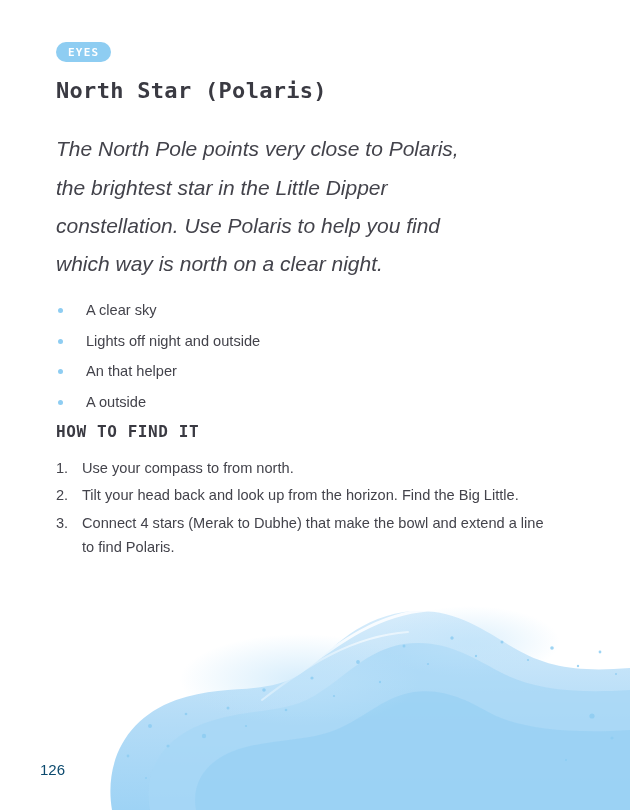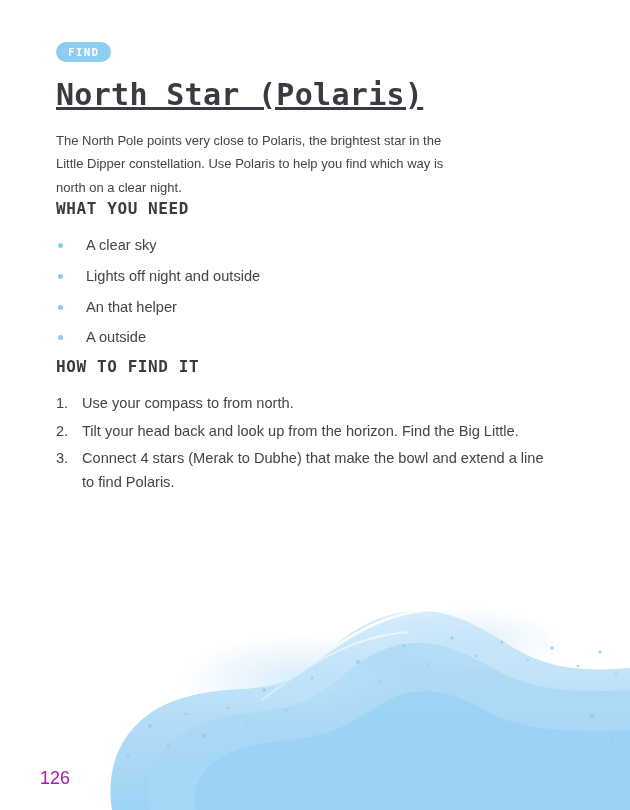--- a/index.html
+++ b/index.html
@@ -37,33 +37,33 @@
     font-size: 11px;
     letter-spacing: 1.2px;
     padding: 5px 12px 4px 12px;
     border-radius: 11px;
     margin-top: 42px;
     line-height: 1;
   }
   h1.title {
     font-family: "DejaVu Sans Mono", monospace;
     font-weight: bold;
-    font-size: 30px;
+    font-size: 22px;
     letter-spacing: 0.3px;
     color: #3a3a42;
     margin: 16px 0 0 0;
     line-height: 1.15;
-    text-decoration: underline;
   }
   p.intro {
-    font-size: 13px;
+    font-size: 21px;
     line-height: 1.82;
     color: #43434b;
-    margin: 16px 0 0 0;
+    margin: 27px 0 0 0;
     width: 410px;
+    font-style: italic;
   }
   h2.section {
     font-family: "DejaVu Sans Mono", monospace;
     font-weight: bold;
     font-size: 16px;
     letter-spacing: 0.6px;
     color: #3a3a42;
     margin: 0;
   }
   .sec-need { margin-top: 46px; }
@@ -110,23 +110,23 @@
     position: absolute;
     left: 0;
     top: 0;
     color: #43434b;
     font-size: 14.6px;
   }
 
   .page-number {
     position: absolute;
     left: 40px;
-    bottom: 21px;
-    font-size: 18px;
-    color: #a21caf;
+    bottom: 32px;
+    font-size: 15px;
+    color: #0c4a6e;
     z-index: 6;
   }
 
   
   .splash {
     position: absolute;
     left: 0;
     bottom: 0;
     width: 630px;
     height: 260px;
@@ -190,27 +190,26 @@
       <circle cx="128" cy="206" r="1.4"></circle>
         <circle cx="146" cy="228" r="1"></circle>
       <circle cx="592" cy="166" r="2.6"></circle>
         <circle cx="612" cy="188" r="1.6"></circle>
       <circle cx="566" cy="210" r="1.2"></circle>
     </g>
   </svg>
 
   <div class="content">
 
-    <span class="badge">FIND</span>
+    <span class="badge">EYES</span>
 
     <h1 class="title">North Star (Polaris)</h1>
 
     <p class="intro">The North Pole points very close to Polaris, the brightest star in the Little Dipper constellation. Use Polaris to help you find which way is north on a clear night.</p>
 
-    <h2 class="section sec-need">WHAT YOU NEED</h2>
 
     <ul class="needs">
       <li><span class="dot"></span><span>A clear sky</span></li>
       <li><span class="dot"></span><span>Lights off night and outside</span></li>
       <li><span class="dot"></span><span>An that helper</span></li>
       <li><span class="dot"></span><span>A outside</span></li>
     </ul>
 
     <h2 class="section sec-find">HOW TO FIND IT</h2>
 

